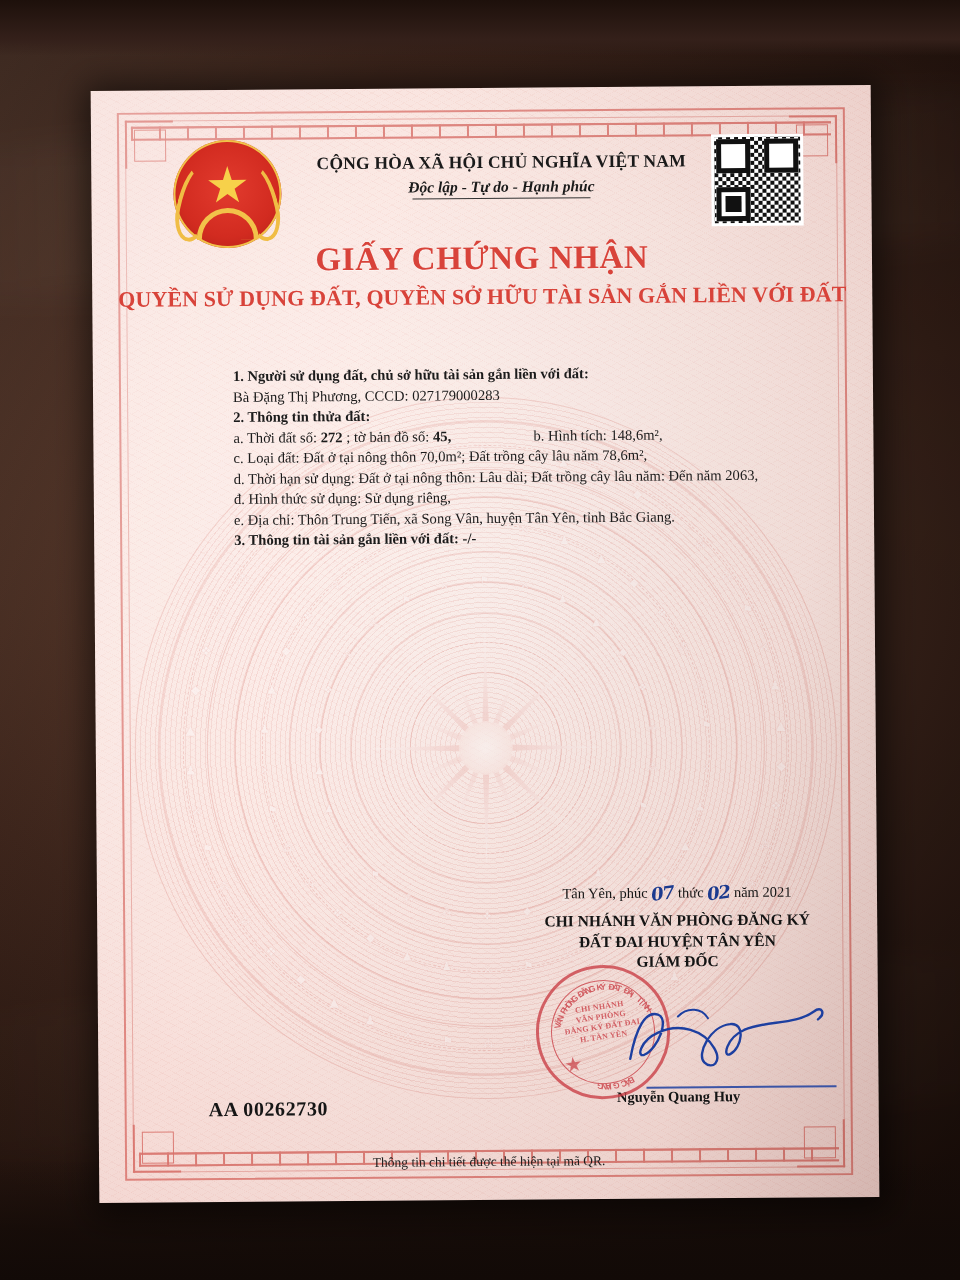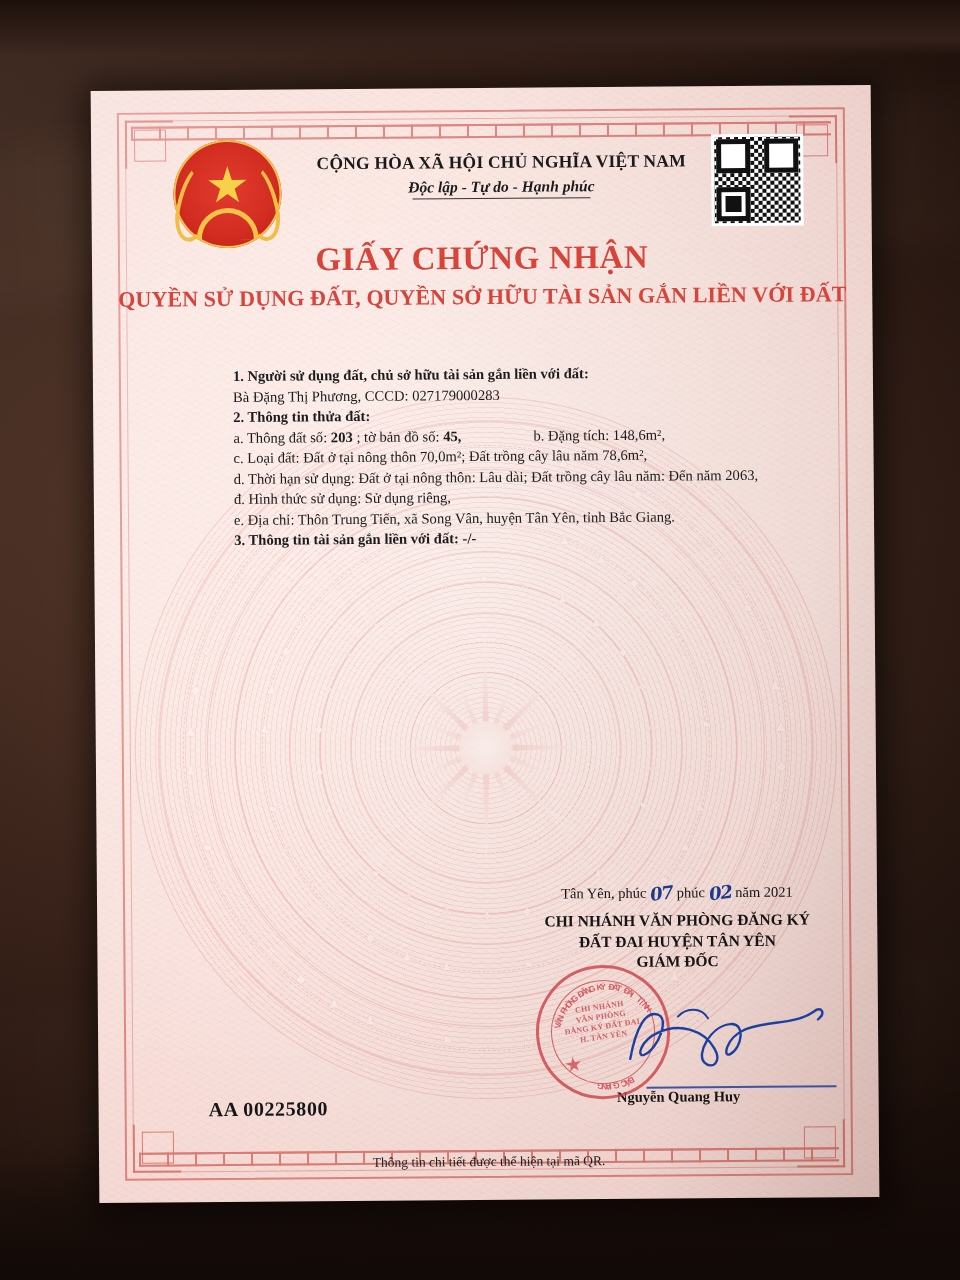--- a/index.html
+++ b/index.html
@@ -686,38 +686,38 @@
       </div>
 
       <div class="title-main">GIẤY CHỨNG NHẬN</div>
       <div class="title-sub">QUYỀN SỬ DỤNG ĐẤT, QUYỀN SỞ HỮU TÀI SẢN GẮN LIỀN VỚI ĐẤT</div>
 
       <div class="body-block">
         <div class="hd ln">1. Người sử dụng đất, chủ sở hữu tài sản gắn liền với đất:</div>
         <div class="ln">Bà Đặng Thị Phương, CCCD: 027179000283</div>
         <div class="hd ln">2. Thông tin thửa đất:</div>
         <div class="ln row-2">
-          <span>a. Thông đất số:</span>
-          <span class="b">203</span>
+          <span>a. Thời đất số:</span>
+          <span class="b">272</span>
           <span>; tờ bản đồ số:</span>
           <span class="b">45,</span>
-          <span class="right">b. Đặng tích: 148,6m²,</span>
+          <span class="right">b. Hình tích: 148,6m²,</span>
         </div>
         <div class="ln">c. Loại đất: Đất ở tại nông thôn 70,0m²; Đất trồng cây lâu năm 78,6m²,</div>
         <div class="ln">d. Thời hạn sử dụng: Đất ở tại nông thôn: Lâu dài; Đất trồng cây lâu năm: Đến năm 2063,</div>
         <div class="ln">đ. Hình thức sử dụng: Sử dụng riêng,</div>
         <div class="ln">e. Địa chỉ: Thôn Trung Tiến, xã Song Vân, huyện Tân Yên, tỉnh Bắc Giang.</div>
         <div class="hd ln">3. Thông tin tài sản gắn liền với đất: -/-</div>
       </div>
 
       <div class="sign-area">
         <div class="dateline">
           <span>Tân Yên, phúc</span>
           <span class="hand">07</span>
-          <span>phúc</span>
+          <span>thức</span>
           <span class="hand">02</span>
           <span>năm</span>
           <span>2021</span>
         </div>
         <div class="org">CHI NHÁNH VĂN PHÒNG ĐĂNG KÝ</div>
         <div class="org" style="margin-top:0">ĐẤT ĐAI HUYỆN TÂN YÊN</div>
         <div class="role">GIÁM ĐỐC</div>
         <div class="name">Nguyễn Quang Huy</div>
       </div>
 
@@ -776,18 +776,18 @@
       </div>
 
       <div class="signature-ink">
         <svg width="220" height="90" viewBox="0 0 220 90" fill="none">
           <path d="M12,62 C18,30 28,14 40,18 C52,22 40,52 26,58 C18,61 22,44 40,36 C62,26 86,34 96,52 C104,66 94,74 86,66 C78,58 92,30 112,28 C128,26 124,52 112,58 C104,62 108,42 126,34 C150,24 176,30 196,16 C204,10 208,18 200,24" stroke="#1d3fa0" stroke-width="2.4" stroke-linecap="round" fill="none"></path>
           <path d="M60,20 C70,10 84,12 90,22" stroke="#1d3fa0" stroke-width="2" stroke-linecap="round" fill="none"></path>
         </svg>
       </div>
       <div class="sig-line"></div>
 
-      <div class="serial">AA 00225800</div>
+      <div class="serial">AA 00262730</div>
       <div class="footnote">Thông tin chi tiết được thể hiện tại mã QR.</div>
 
     </div>
   </div>
 </div>
 
 </body></html>

